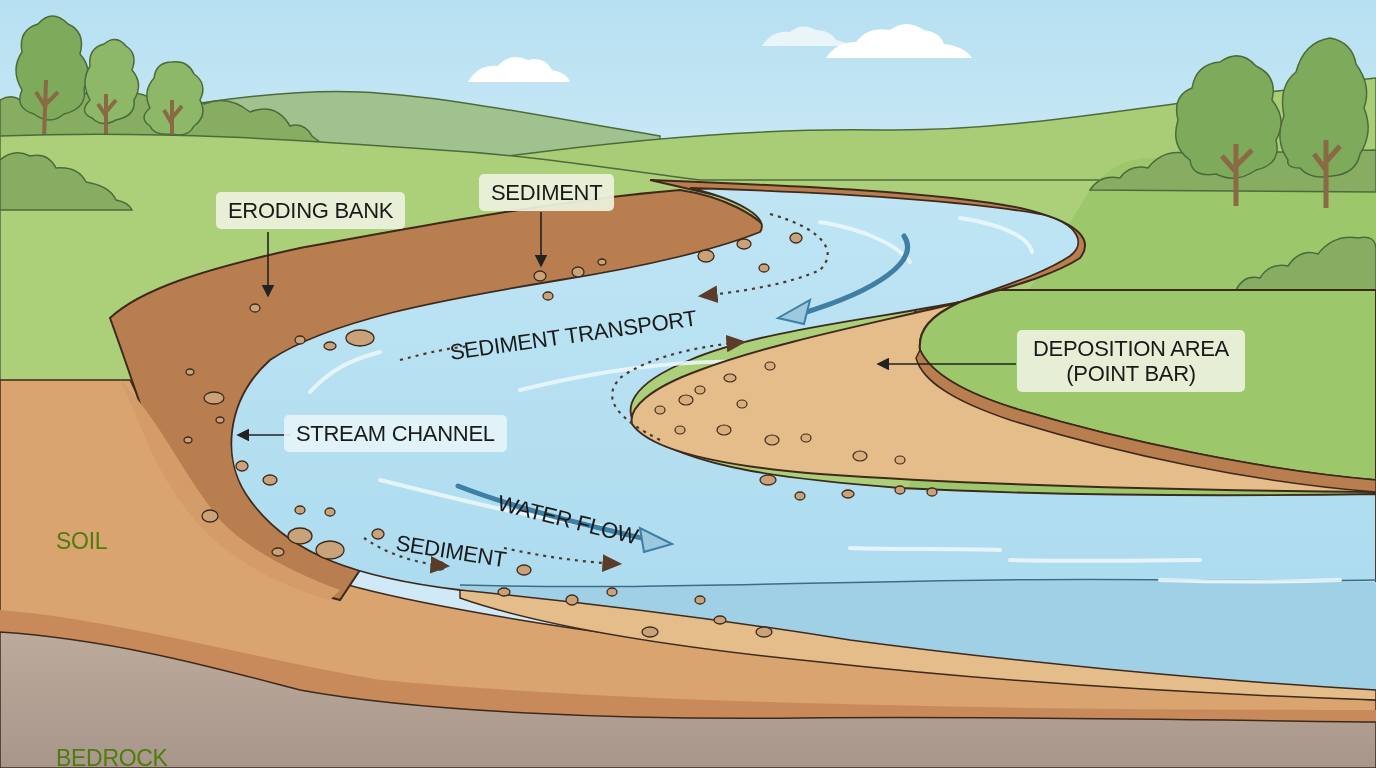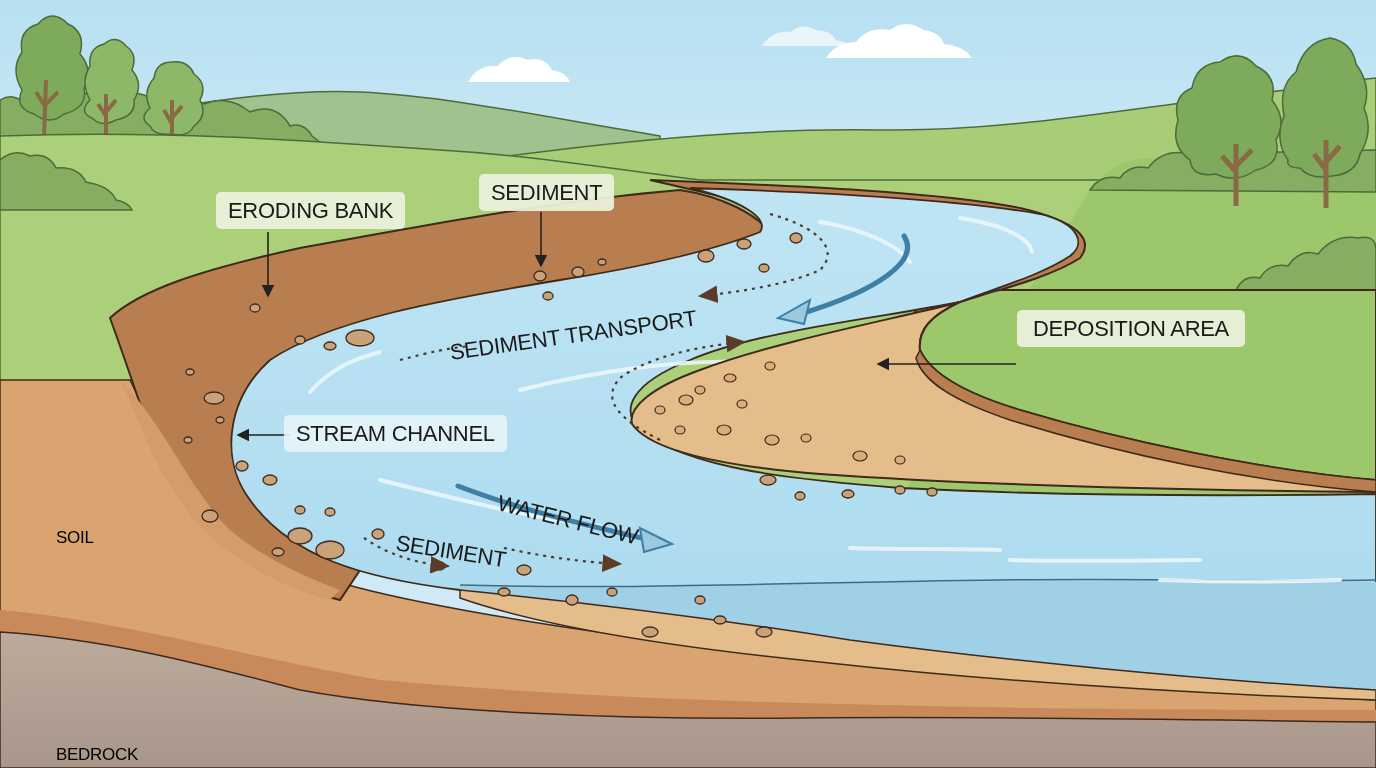--- a/index.html
+++ b/index.html
@@ -9,21 +9,21 @@
     position:absolute; background:rgba(236,242,222,0.93); border-radius:5px;
     color:#1a1a1a; font-size:22px; line-height:25px; padding:6px 12px;
     text-align:center; font-stretch:condensed; letter-spacing:-0.3px; white-space:nowrap;
     transform-origin: 0 0;
   }
   .label-box.water { background:rgba(230,244,250,0.9); }
   .free-label {
     position:absolute; color:#1a1a1a; font-size:22px; white-space:nowrap; letter-spacing:-0.3px;
     transform-origin: 0 50%;
   }
-  .ground-label { position:absolute; color:#000000; font-size:17px; letter-spacing:-0.3px; }
+  .ground-label { position:absolute; color:#4d7c0f; font-size:23px; letter-spacing:-0.3px; }
 </style>
 </head>
 <body>
 
 <svg id="scene" viewBox="0 0 1376 768" xmlns="http://www.w3.org/2000/svg">
   <defs>
     <linearGradient id="sky" x1="0" y1="0" x2="0" y2="1">
       <stop offset="0" stop-color="#b6e0f2"></stop>
       <stop offset="1" stop-color="#e6f4f8"></stop>
     </linearGradient>
@@ -188,22 +188,23 @@
     <line x1="1016" y1="364" x2="878" y2="364" marker-end="url(#arrowBlack)"></line>
   </g>
 </svg>
 
 <div class="label-box" style="left:180px; top:192px;margin-left:36px;"><span>ERODING BANK</span></div>
 
 <div class="label-box" style="left:479px; top:174px;"><span>SEDIMENT</span></div>
 
 <div class="free-label" style="left:450px; top:340px; transform:rotate(-8deg);"><span>SEDIMENT TRANSPORT</span></div>
 
-<div class="label-box" style="left:1017px; top:310px; padding:6px 16px;text-align:center;">
+<div class="label-box" style="left:1017px; top:330px; padding:6px 16px;text-align:center;">
   <div>DEPOSITION AREA</div>
+  <div>(POINT BAR)</div>
 </div>
 
 <div class="label-box water" style="left:284px; top:415px;"><span>STREAM CHANNEL</span></div>
 
 <div class="free-label" style="left:498px; top:490px; transform:rotate(14deg);"><span>WATER FLOW</span></div>
 
 <div class="free-label" style="left:396px; top:530px; transform:rotate(9deg);"><span>SEDIMENT</span></div>
 
 <div class="ground-label" style="left:56px; top:528px;"><span>SOIL</span></div>
 

